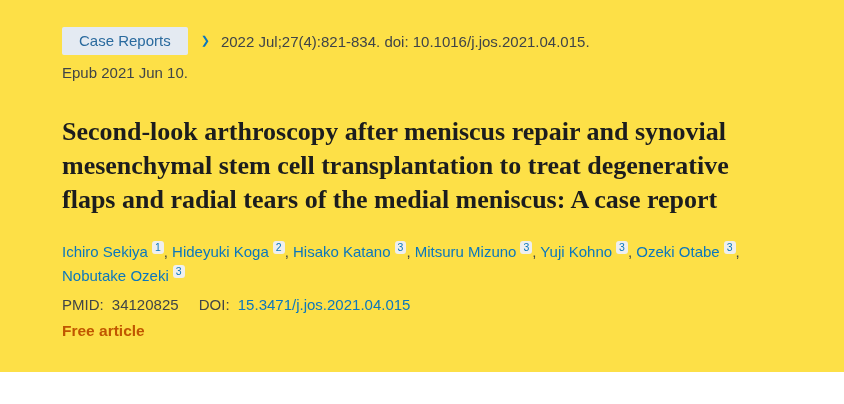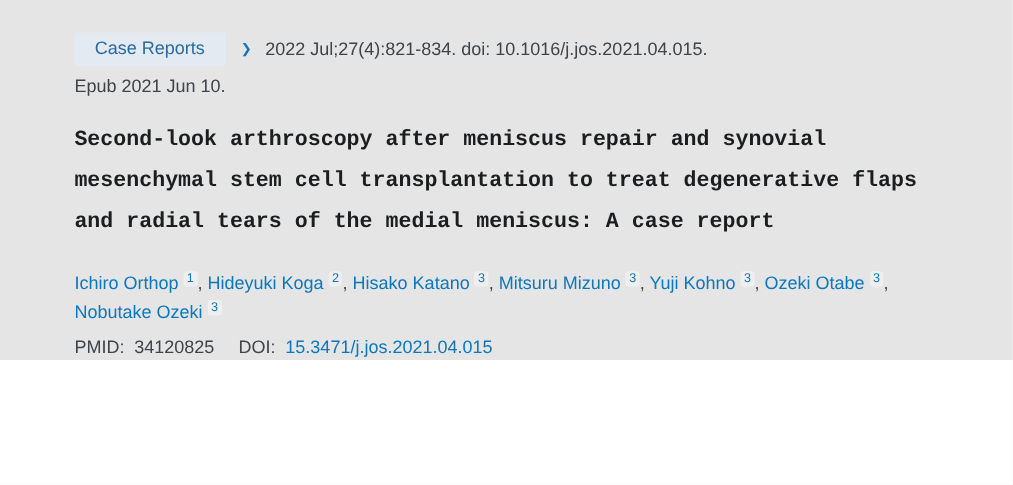--- a/index.html
+++ b/index.html
@@ -3,22 +3,22 @@
 <meta charset="utf-8">
 <style>
   html, body {
     margin: 0;
     padding: 0;
     background: #ffffff;
   }
   .page {
     position: relative;
     width: 844px;
-    height: 300px;
-    background: #e5e5e5;
+    height: 372px;
+    background: #fde047;
     overflow: hidden;
     font-family: "Liberation Sans", "DejaVu Sans", sans-serif;
     color: #3f4448;
   }
   .content {
     padding: 27px 0 0 62px;
   }
   
   .citation-row {
     display: flex;
@@ -56,25 +56,25 @@
     margin-left: 4px;
     white-space: nowrap;
   }
   .epub-line {
     margin-top: 9px;
     font-size: 15px;
     color: #3f4448;
   }
   
   .article-title {
-    margin: 19px 0 0 0;
+    margin: 34px 0 0 0;
     max-width: 705px;
-    font-family: Liberation Mono, monospace;
+    font-family: Liberation Serif, serif;
     font-weight: 600;
-    font-size: 18px;
+    font-size: 26px;
     line-height: 34px;
     color: #1c1d1e;
     letter-spacing: 0px;
   }
   
   .authors {
     margin-top: 23px;
     max-width: 715px;
     font-size: 15px;
     line-height: 24px;
@@ -161,21 +161,21 @@
         <span class="chevron-icon">❯</span>
       </button>
       <span class="citation-text">2022 Jul;27(4):821-834. doi: 10.1016/j.jos.2021.04.015.</span>
     </div>
 
     <div class="epub-line">Epub 2021 Jun 10.</div>
 
     <h1 class="article-title">Second-look arthroscopy after meniscus repair and synovial mesenchymal stem cell transplantation to treat degenerative flaps and radial tears of the medial meniscus: A case report</h1>
 
     <div class="authors">
-      <span><a class="author-name">Ichiro Orthop</a><sup class="aff-sup">1</sup><span class="author-sep">,</span></span>
+      <span><a class="author-name">Ichiro Sekiya</a><sup class="aff-sup">1</sup><span class="author-sep">,</span></span>
       <span><a class="author-name">Hideyuki Koga</a><sup class="aff-sup">2</sup><span class="author-sep">,</span></span>
       <span><a class="author-name">Hisako Katano</a><sup class="aff-sup">3</sup><span class="author-sep">,</span></span>
       <span><a class="author-name">Mitsuru Mizuno</a><sup class="aff-sup">3</sup><span class="author-sep">,</span></span>
       <span><a class="author-name">Yuji Kohno</a><sup class="aff-sup">3</sup><span class="author-sep">,</span></span>
       <span><a class="author-name">Ozeki Otabe</a><sup class="aff-sup">3</sup><span class="author-sep">,</span></span>
       <span><a class="author-name">Nobutake Ozeki</a><sup class="aff-sup">3</sup></span>
     </div>
 
 
     <div class="ids-row">

